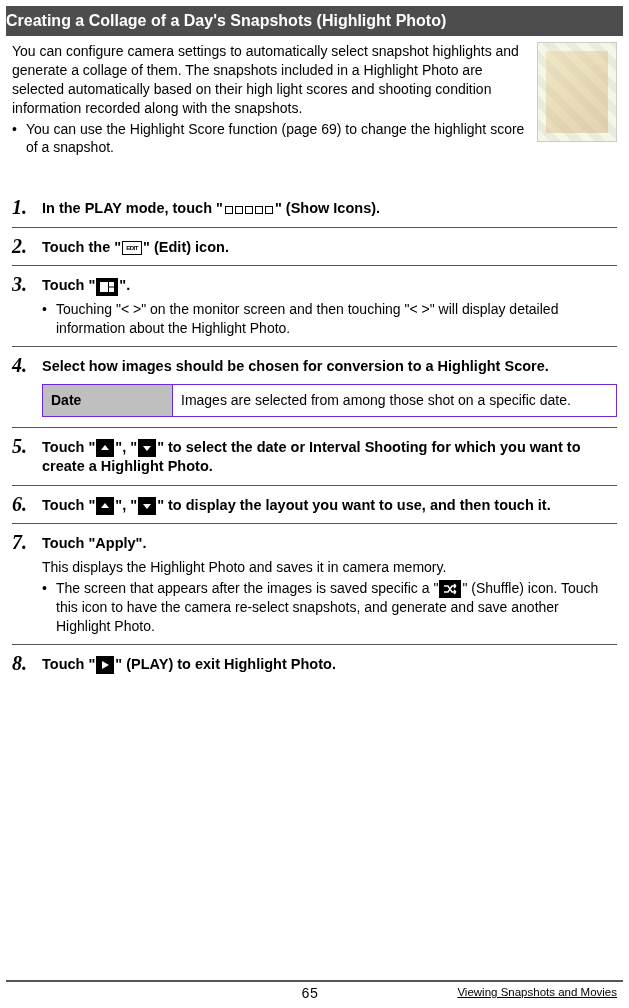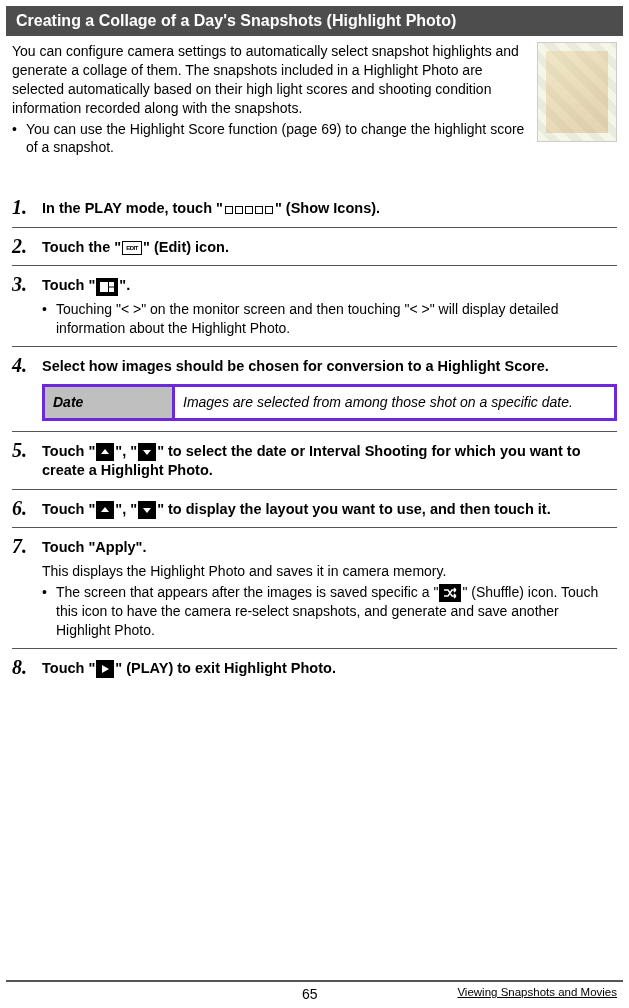--- a/index.html
+++ b/index.html
@@ -10,21 +10,21 @@
       background: #fff;
       position: relative;
       font-size: 14px;
       color: #000;
     }
     .header-bar {
       background: #4d4d4d;
       color: #fff;
       font-weight: bold;
       font-size: 16px;
-      padding: 6px 10px;
+      padding: 6px 0;
       margin: 6px 6px 0 6px;
     }
     .content { padding: 6px 12px 0 12px; }
     .intro-block { display: flex; gap: 10px; margin-bottom: 32px; }
     .intro-text { flex: 1; line-height: 1.35; }
     .bullet-line { display: flex; margin-top: 2px; }
     .bullet-dot { width: 14px; flex-shrink: 0; }
     .bullet-body { flex: 1; }
     .thumb {
       width: 80px; height: 100px;
@@ -95,43 +95,42 @@
       display: inline-flex; align-items: center; justify-content: center;
       font-size: 12px;
     }
     .icon-black.wide { width: 22px; }
     table.sel {
       border-collapse: collapse;
       width: 100%;
       margin: 8px 0 2px 0;
     }
     table.sel td {
-      border: 3px solid #6d28d9;
+      border: 1px solid #6d28d9;
       padding: 6px 8px;
       font-size: 14px;
       line-height: 1.3;
       vertical-align: middle;
-      font-style: italic;
     }
     table.sel td.h {
       background: #bfbfbf;
       font-weight: bold;
       width: 130px;
     }
     .step.last { border-bottom: none; }
     .footer {
       position: absolute;
       bottom: 0; left: 0; right: 0;
       border-top: 2px solid #555;
       margin: 0 6px;
       padding: 4px 6px 6px 6px;
       font-size: 12px;
     }
     .footer-row { display:flex; justify-content: space-between; align-items: flex-start;}
-    .page-num { text-align: center; flex:1; font-size: 14px; }
+    .page-num { text-align: center; flex:1; font-size: 14px; font-family: Liberation Mono, monospace; }
     .footer-right { font-size: 11.5px; text-decoration: underline; }
     svg { display: inline-block; vertical-align: middle; }
   </style>
 </head>
 <body>
 
 <div class="header-bar">
   <span>Creating a Collage of a Day's Snapshots (Highlight Photo)</span>
 </div>
 

